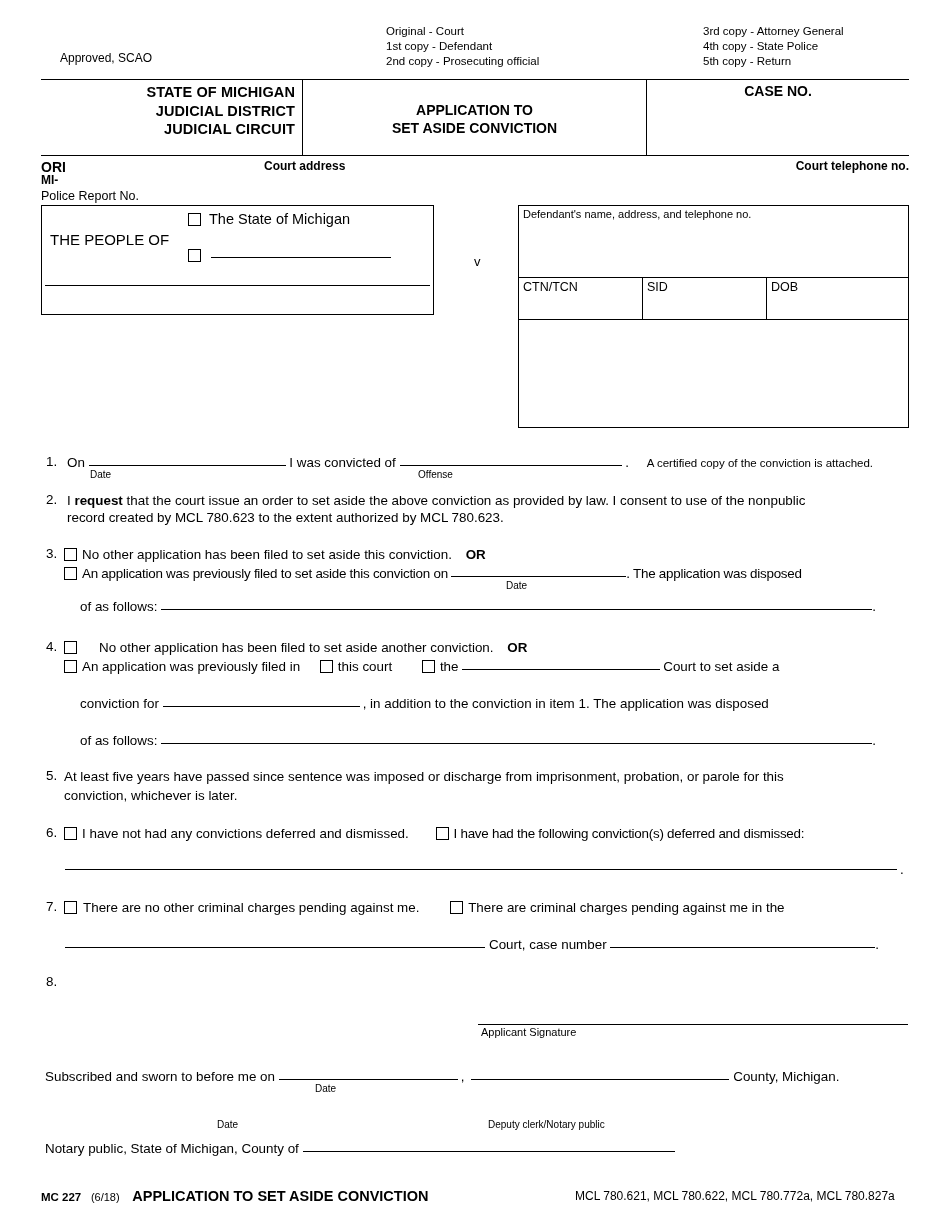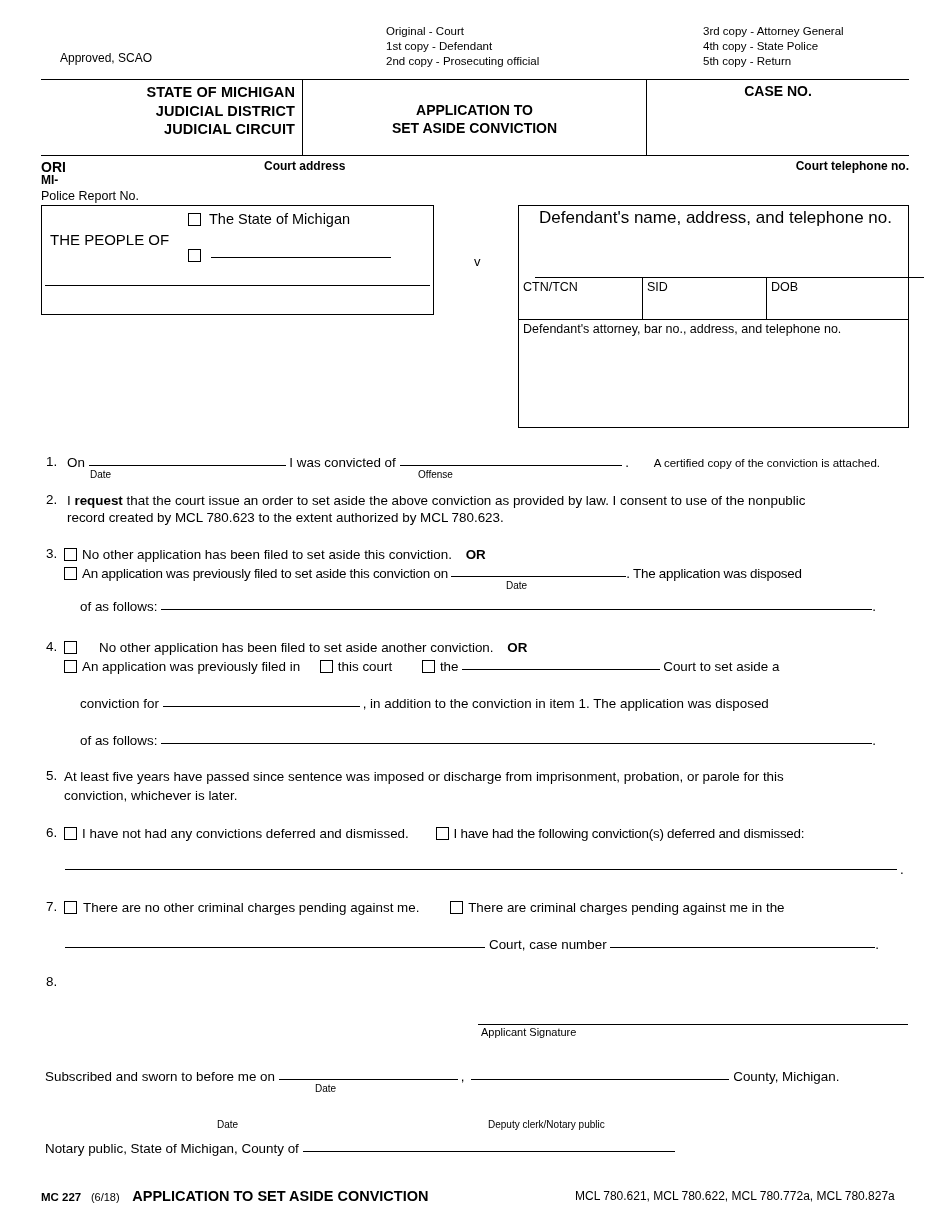--- a/index.html
+++ b/index.html
@@ -132,25 +132,25 @@
   }
 
   
   .def-box {
     position: absolute;
     left: 518px; top: 205px;
     width: 391px; height: 223px;
     border: 1.2px solid #000;
   }
   .def-name {
-    position: absolute; left: 16px; top: 0;
+    position: absolute; left: 0; top: 0;
     width: 100%; height: 72px;
     border-bottom: 1.2px solid #000;
     padding: 2px 0 0 4px;
-    font-size: 17px;
+    font-size: 11px;
   }
   .def-ids {
     position: absolute; left: 0; top: 72px;
     width: 100%; height: 42px;
     border-bottom: 1.2px solid #000;
   }
   .def-ids .cell {
     position: absolute; top: 0; height: 100%;
     padding: 2px 0 0 4px;
     font-size: 12.5px;
@@ -248,33 +248,30 @@
       <div class="cell c1">
         <span>CTN/TCN</span>
       </div>
       <div class="cell c2">
         <span>SID</span>
       </div>
       <div class="cell c3">
         <span>DOB</span>
       </div>
     </div>
-    <div class="def-atty">
-      <span>Defendant's attorney, bar no., address, and telephone no.</span>
-    </div>
   </div>
 
   <div class="num" style="left:46px; top:454px;">1.</div>
   <div class="item" style="left:67px; top:454px; white-space:nowrap;">
     <span>On</span>
     <span class="rule" style="width:197px;"></span>
     <span>I was convicted of</span>
     <span class="rule" style="width:222px;"></span>
     <span>.</span>
-    <span class="small" style="margin-left:21px;text-align:right;">A certified copy of the conviction is attached.</span>
+    <span class="small" style="margin-left:14px;text-align:right;">A certified copy of the conviction is attached.</span>
   </div>
   <div class="sublabel" style="left:90px; top:469px;">Date</div>
   <div class="sublabel" style="left:418px; top:469px;">Offense</div>
 
   <div class="num" style="left:46px; top:492px;">2.</div>
   <div class="item" style="left:67px; top:492px; width:845px;">
     <span>I </span><b>request</b><span> that the court issue an order to set aside the above conviction as provided by law. I consent to use of the nonpublic</span>
   </div>
   <div class="item" style="left:67px; top:509px; width:845px;">
     <span>record created by MCL 780.623 to the extent authorized by MCL 780.623.</span>

